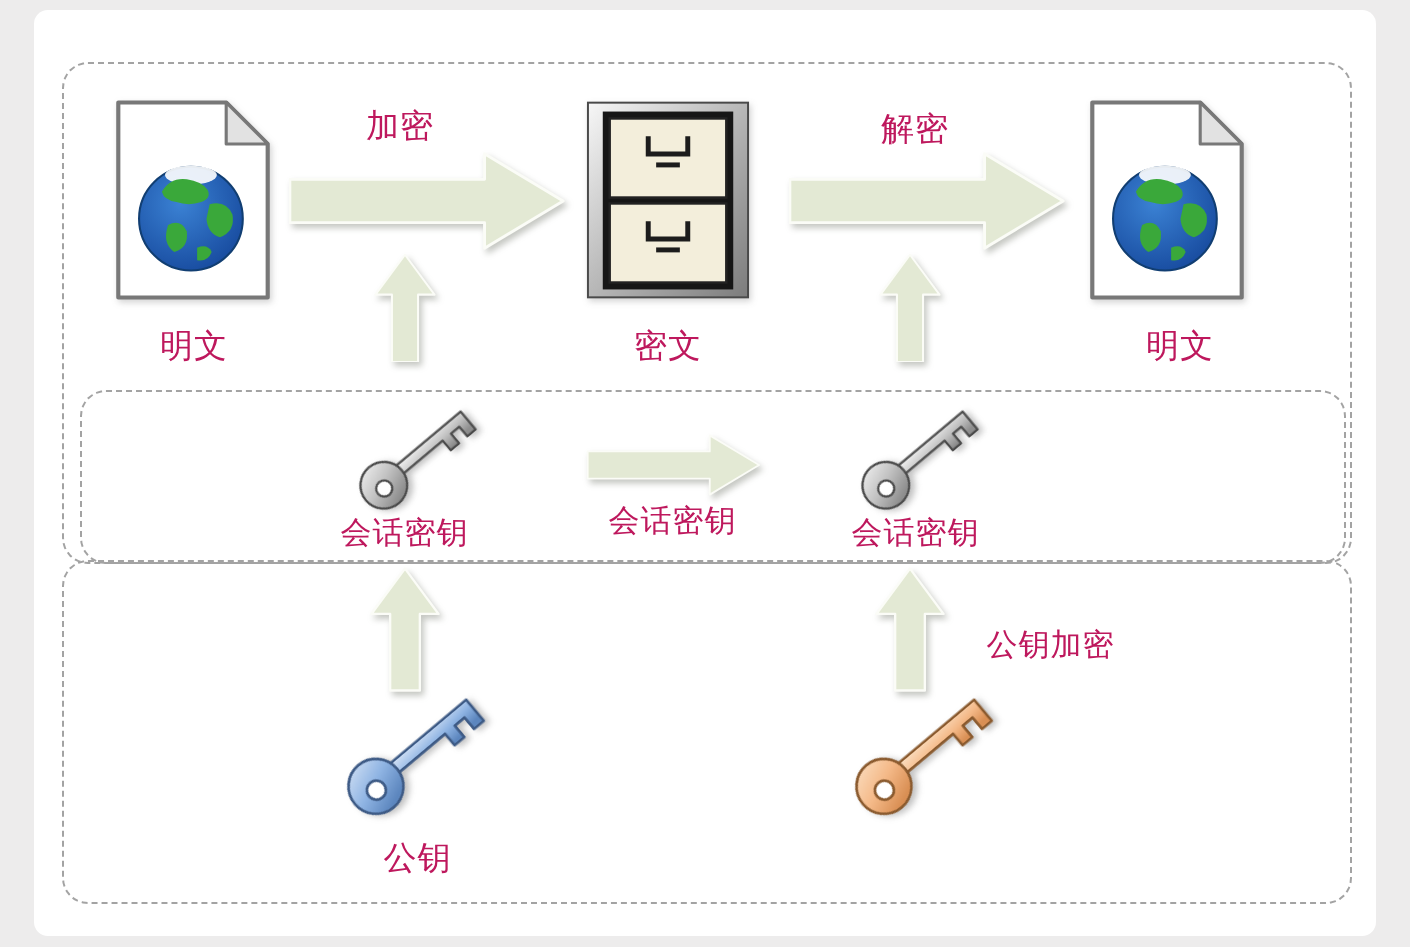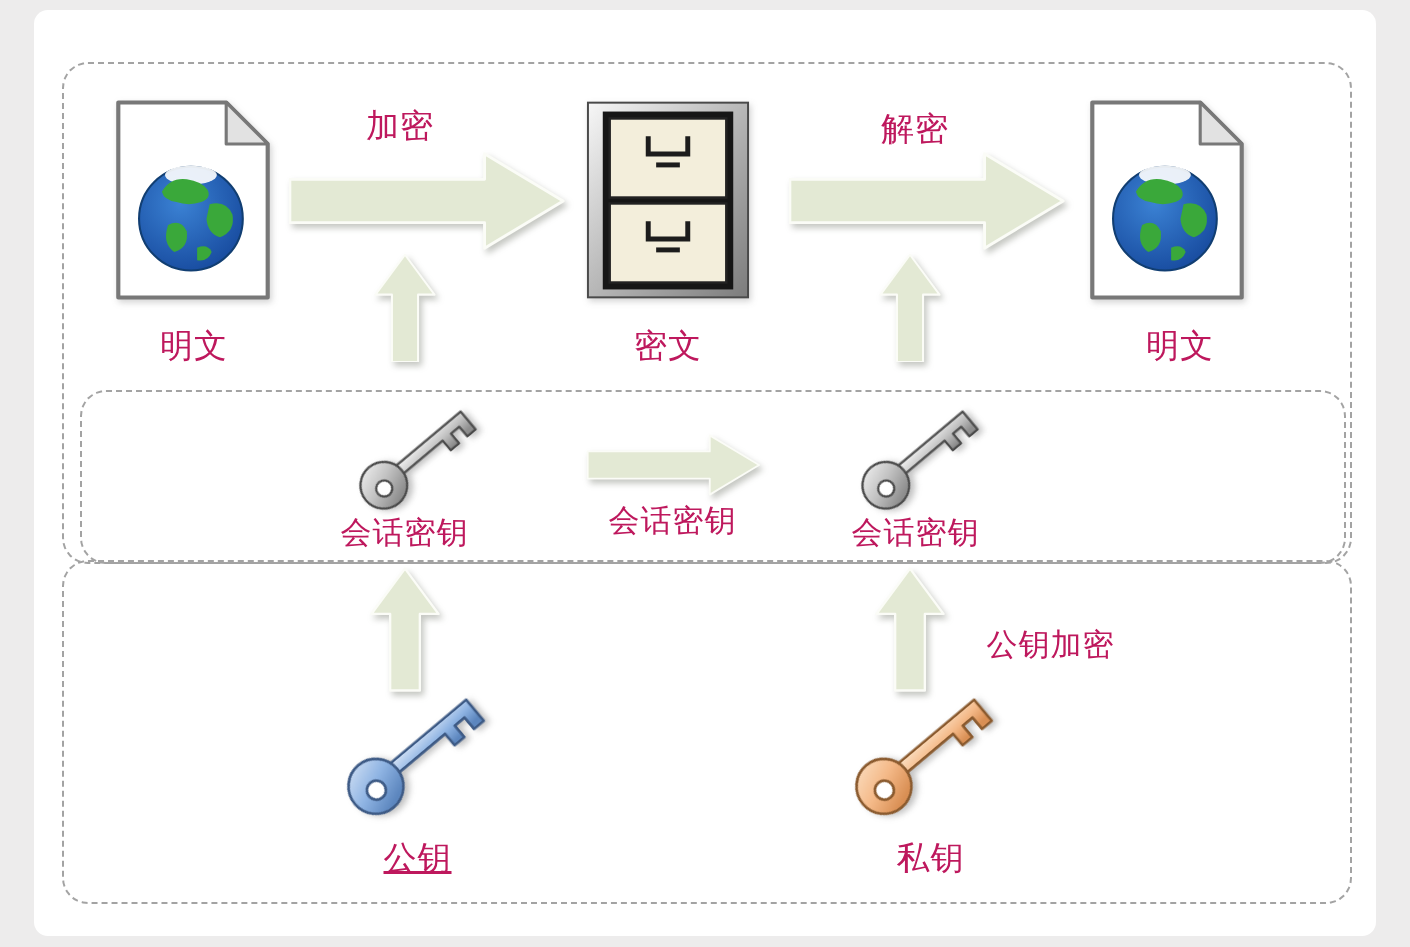--- a/index.html
+++ b/index.html
@@ -164,34 +164,33 @@
       <linearGradient id="gradBlue" x1="0" y1="0" x2="0.4" y2="1">
         <stop offset="0%" stop-color="#d4e2f5"></stop>
           <stop offset="55%" stop-color="#8fb4e3"></stop>
           <stop offset="100%" stop-color="#5c86be"></stop>
       </linearGradient>
     </defs>
     <path d="M52 30 L146 30 L146 56 L134 56 L134 42 L122 42 L122 56 L110 56 L110 42 L52 42 Z" fill="url(#gradBlue)" stroke="#3d5a85" stroke-width="2.5" stroke-linejoin="round"></path>
     <circle cx="28" cy="38" r="26" fill="url(#gradBlue)" stroke="#3d5a85" stroke-width="2.5"></circle>
     <circle cx="26" cy="41" r="9" fill="#ffffff" stroke="#3d5a85" stroke-width="2.5"></circle>
   </svg>
-  <div class="label" style="left:355px;top:836px;width:125px;text-decoration:underline;">公钥</div>
+  <div class="label" style="left:355px;top:836px;width:125px;">公钥</div>
 
   <svg class="abs arrow-svg" style="left:867px;top:564px;" width="86" height="128" viewBox="0 0 110 160">
     <polygon points="36,160 36,62 12,62 55,4 98,62 74,62 74,160" fill="#e3e9d4" stroke="#fbfcf7" stroke-width="3" stroke-linejoin="round"></polygon>
   </svg>
   <div class="label small" style="left:968px;top:624px;width:165px;">公钥加密</div>
 
   <svg class="abs key-svg rot" style="left:840px;top:715px;" width="160" height="74" viewBox="0 0 150 70">
     <defs>
       <linearGradient id="gradOrange" x1="0" y1="0" x2="0.4" y2="1">
         <stop offset="0%" stop-color="#fbdfc2"></stop>
           <stop offset="55%" stop-color="#f4b988"></stop>
           <stop offset="100%" stop-color="#d98f54"></stop>
       </linearGradient>
     </defs>
     <path d="M52 30 L146 30 L146 56 L134 56 L134 42 L122 42 L122 56 L110 56 L110 42 L52 42 Z" fill="url(#gradOrange)" stroke="#8a5a2e" stroke-width="2.5" stroke-linejoin="round"></path>
     <circle cx="28" cy="38" r="26" fill="url(#gradOrange)" stroke="#8a5a2e" stroke-width="2.5"></circle>
     <circle cx="26" cy="41" r="9" fill="#ffffff" stroke="#8a5a2e" stroke-width="2.5"></circle>
   </svg>
-  <div class="label" style="left:868px;top:836px;width:125px;">私钥</div>
 
 </div>
 
 </body></html>

